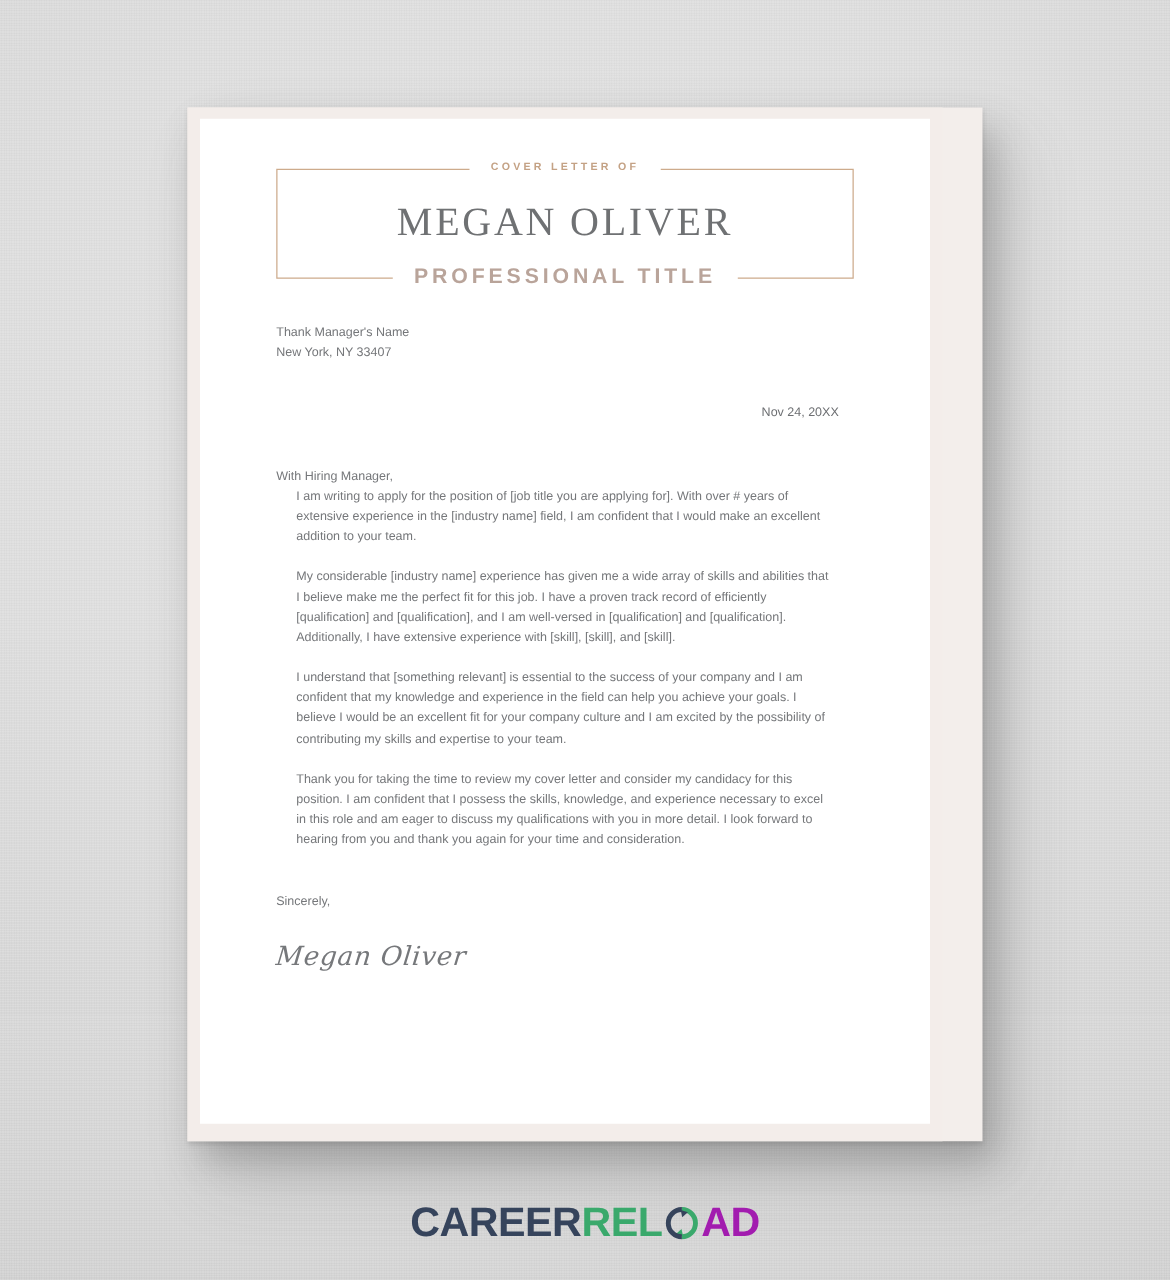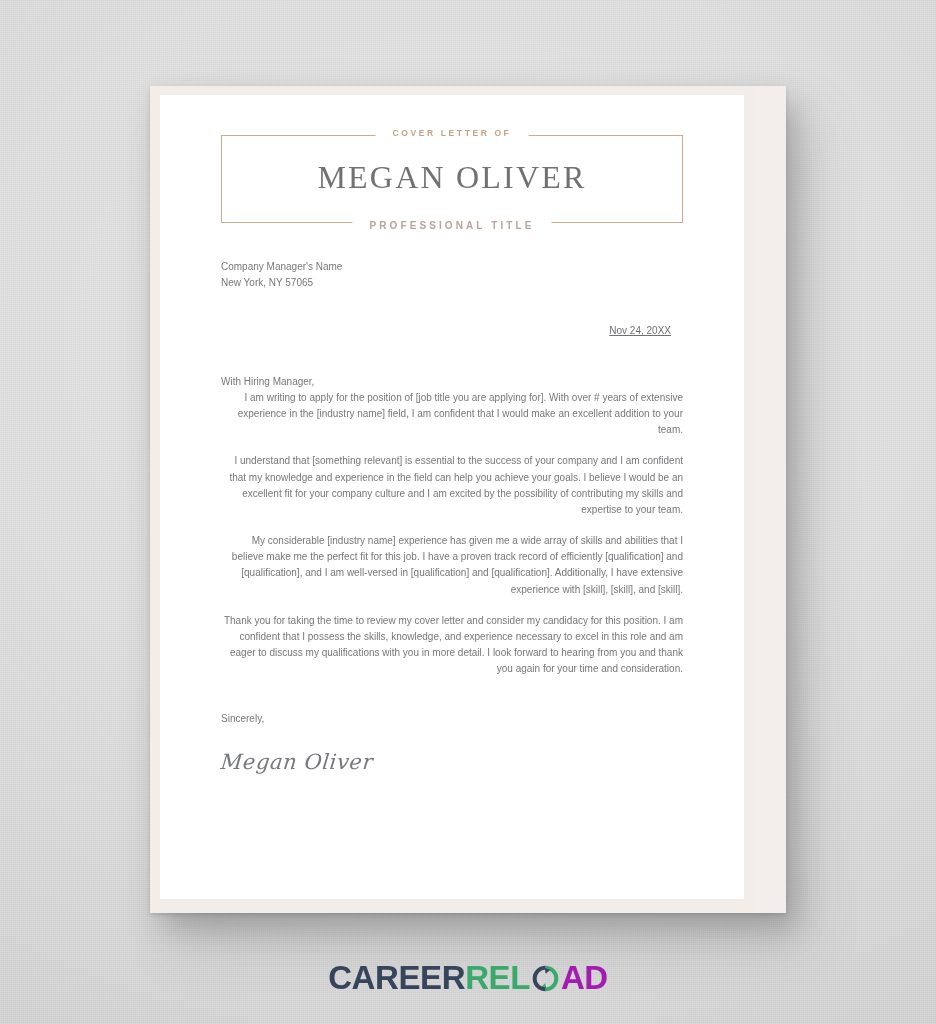--- a/index.html
+++ b/index.html
@@ -84,21 +84,21 @@
     top: -8px;
     padding: 0 17px;
     font-size: 8.5px;
     letter-spacing: 2.6px;
     color: #c4a285;
     font-weight: 600;
   }
   #job-title {
     bottom: -9px;
     padding: 0 17px;
-    font-size: 10px;
+    font-size: 17px;
     letter-spacing: 3.1px;
     color: #b9a49a;
     font-weight: 600;
   }
   #full-name {
     position: absolute;
     left: 0;
     right: 0;
     top: 50%;
     transform: translateY(-54%);
@@ -122,29 +122,28 @@
   #recipient {
     margin: 0;
   }
   #recipient div { white-space: nowrap; }
 
   #letter-date {
     text-align: right;
     margin-top: 32px;
     padding-right: 12px;
     color: #6d6f72;
-    text-decoration: underline;
   }
 
   #salutation {
     margin-top: 34px;
   }
   .letter-para {
-    margin: 0;
-    text-align: right;
+    margin: 16px;
+    text-align: left;
   }
   .letter-para + .letter-para {
     margin-top: 15px;
   }
   #para-1 { margin-top: 0; }
 
   #closing {
     margin-top: 33px;
   }
   #signature {
@@ -203,33 +202,33 @@
       <div class="frame-label" id="eyebrow">COVER LETTER OF</div>
 
       <div id="full-name">MEGAN OLIVER</div>
 
       <div class="frame-label" id="job-title">PROFESSIONAL TITLE</div>
     </div>
 
     <div id="letter-body">
 
       <div id="recipient">
-        <div>Company Manager's Name</div>
-        <div>New York, NY 57065</div>
+        <div>Thank Manager's Name</div>
+        <div>New York, NY 33407</div>
       </div>
 
       <div id="letter-date">Nov 24, 20XX</div>
 
       <div id="salutation">With Hiring Manager,</div>
 
       <p class="letter-para" id="para-1">I am writing to apply for the position of [job title you are applying for]. With over # years of extensive experience in the [industry name] field, I am confident that I would make an excellent addition to your team.</p>
 
+      <p class="letter-para">My considerable [industry name] experience has given me a wide array of skills and abilities that I believe make me the perfect fit for this job. I have a proven track record of efficiently [qualification] and [qualification], and I am well-versed in [qualification] and [qualification]. Additionally, I have extensive experience with [skill], [skill], and [skill].</p>
+
       <p class="letter-para">I understand that [something relevant] is essential to the success of your company and I am confident that my knowledge and experience in the field can help you achieve your goals. I believe I would be an excellent fit for your company culture and I am excited by the possibility of contributing my skills and expertise to your team.</p>
-
-      <p class="letter-para">My considerable [industry name] experience has given me a wide array of skills and abilities that I believe make me the perfect fit for this job. I have a proven track record of efficiently [qualification] and [qualification], and I am well-versed in [qualification] and [qualification]. Additionally, I have extensive experience with [skill], [skill], and [skill].</p>
 
       <p class="letter-para">Thank you for taking the time to review my cover letter and consider my candidacy for this position. I am confident that I possess the skills, knowledge, and experience necessary to excel in this role and am eager to discuss my qualifications with you in more detail. I look forward to hearing from you and thank you again for your time and consideration.</p>
 
       <div id="closing">Sincerely,</div>
 
       <div id="signature">Megan Oliver</div>
 
     </div>
   </div>
 </div>

